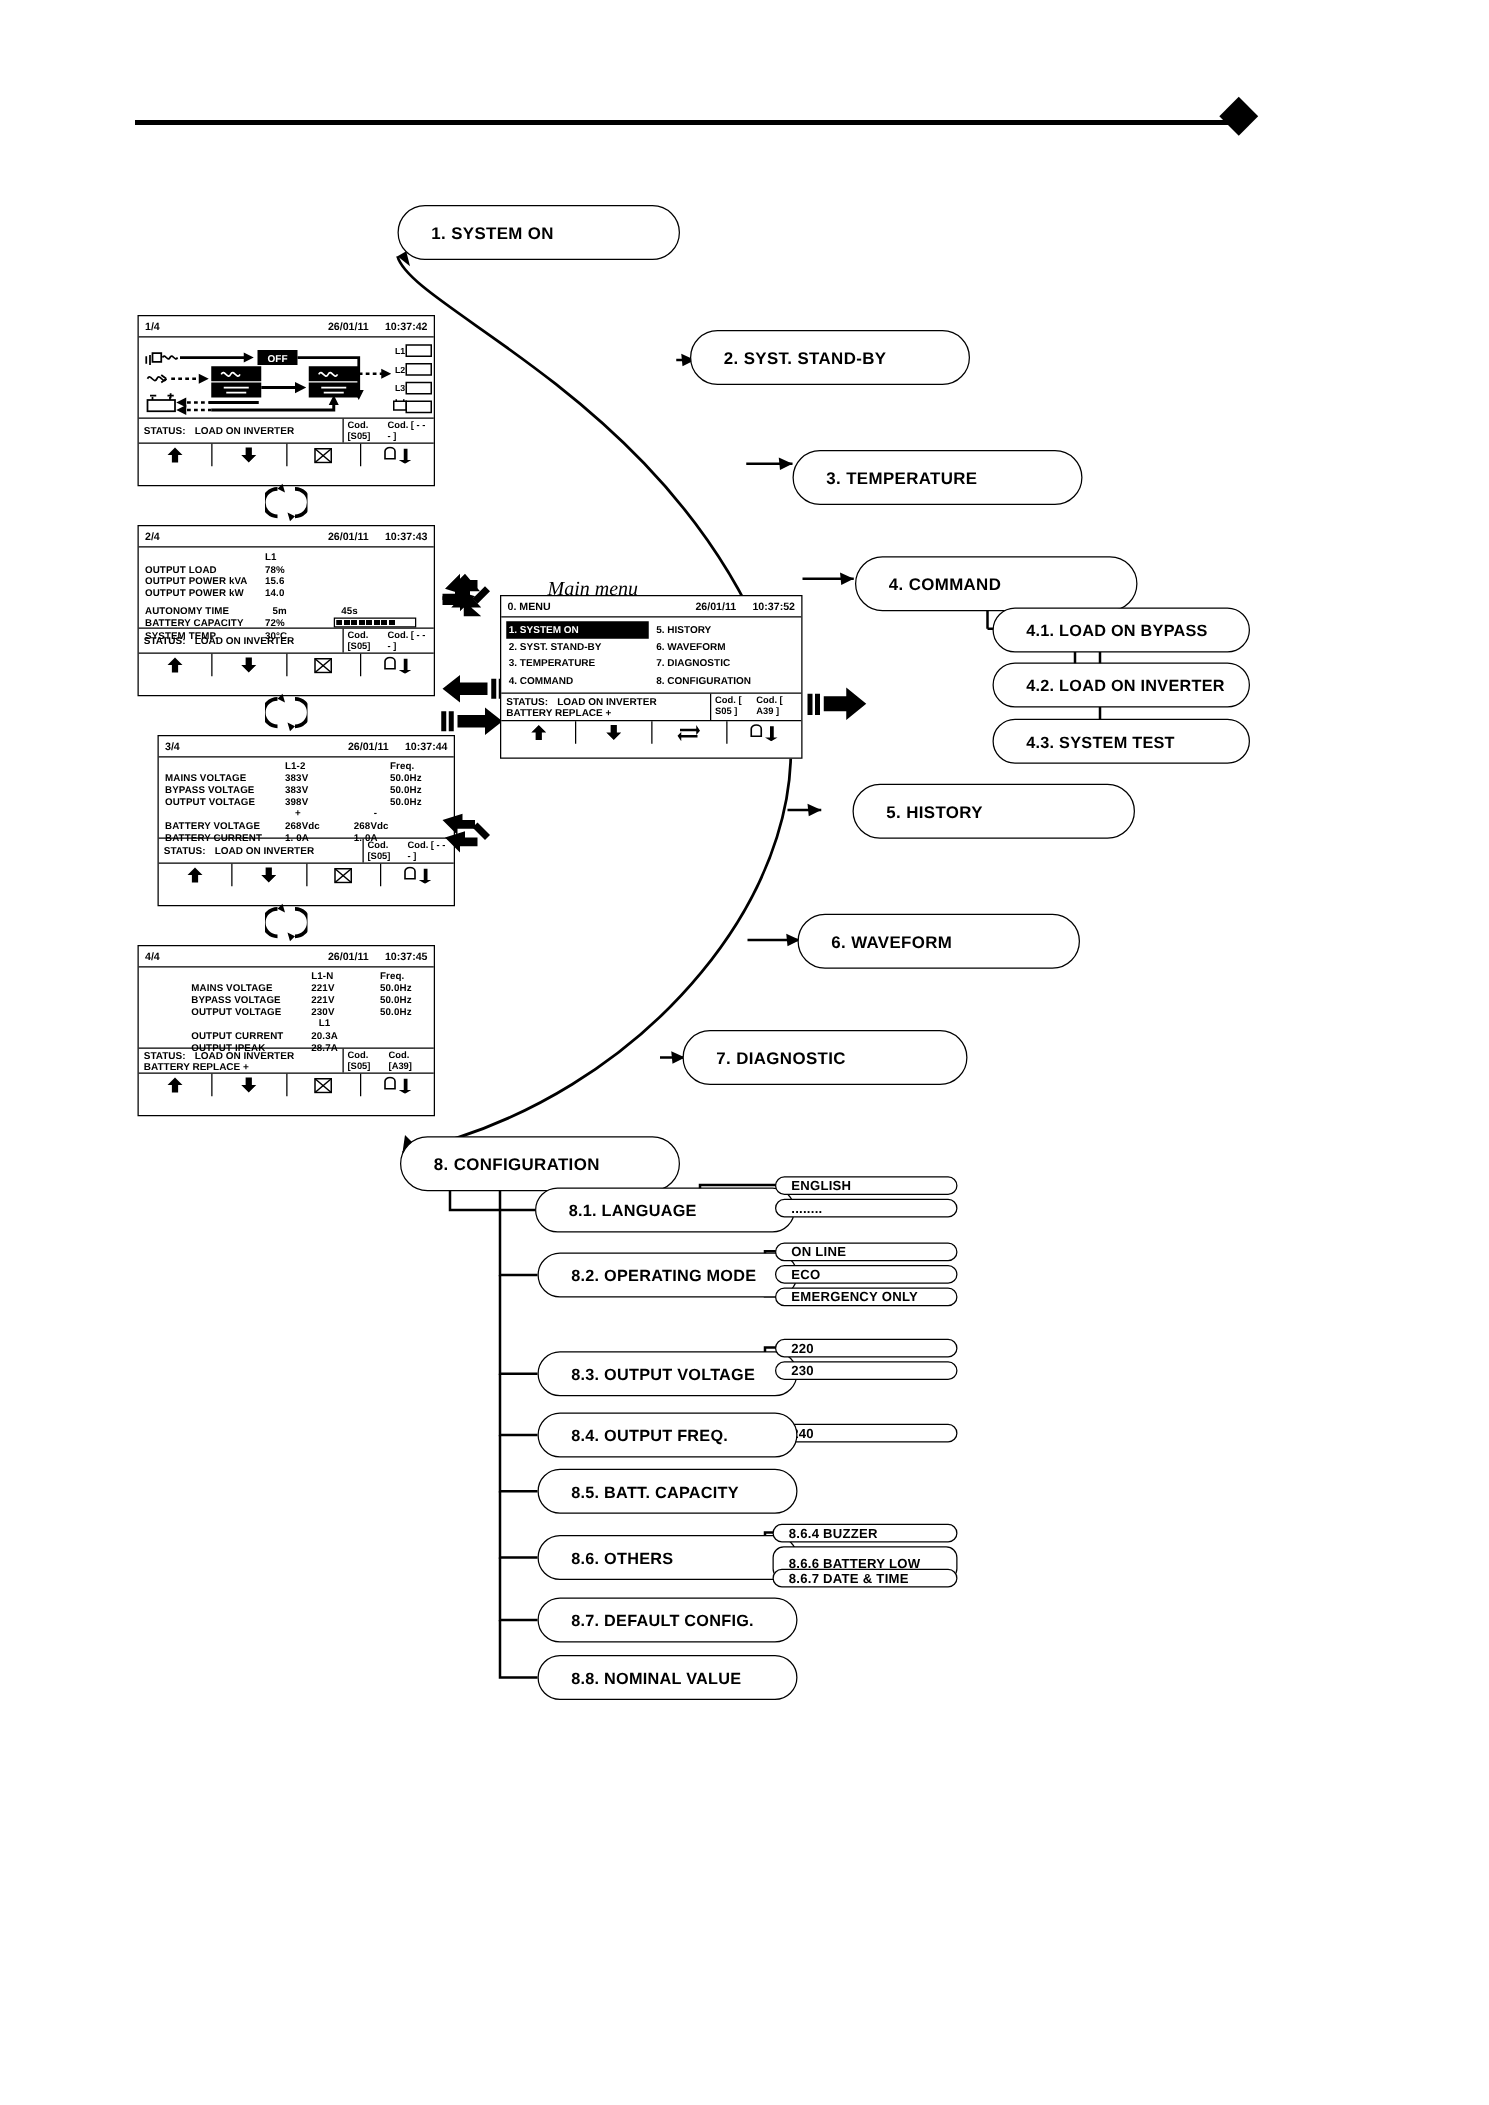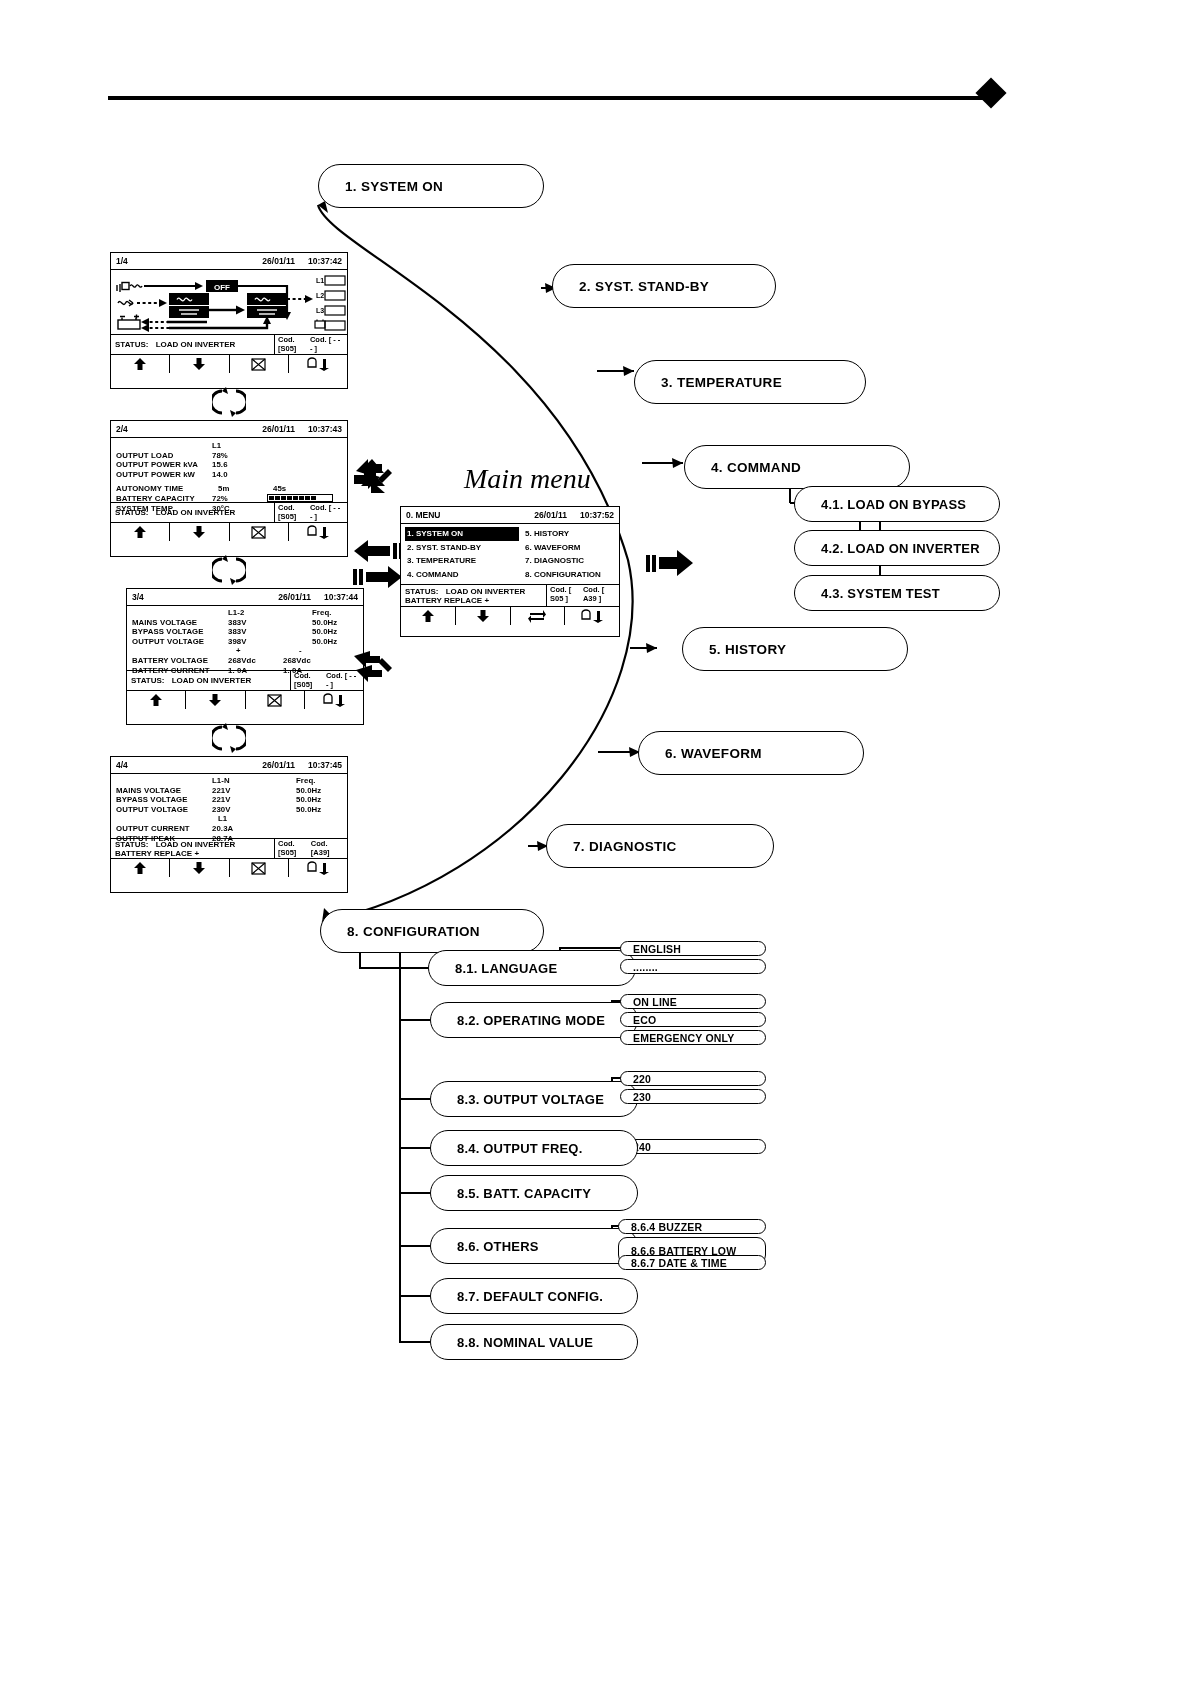--- a/index.html
+++ b/index.html
@@ -47,21 +47,21 @@
 
   
   .bub{position:absolute;box-sizing:border-box;border:1.6px solid #000;background:#fff;
        border-radius:28px;display:flex;align-items:center;font-weight:bold;color:#000;}
   .bub.lvl1{font-size:13.5px;padding-left:26px;letter-spacing:.3px;}
   .bub.lvl2{font-size:13px;padding-left:26px;letter-spacing:.2px;}
   .bub.opt{border-radius:9px;font-size:10.5px;padding-left:12px;font-weight:bold;
            letter-spacing:.2px;}
 
   
-  #main-menu-caption{position:absolute;left:464px;top:463px;font-size:28px;font-style:italic;
+  #main-menu-caption{position:absolute;left:438px;top:463px;font-size:16px;font-style:italic;
                      font-family:"Liberation Serif",serif;font-weight:normal;}
 
   
   #wires{position:absolute;left:0;top:0;width:1191px;height:1684px;pointer-events:none;}
 
   
   .bigarrow{position:absolute;}
 </style>
 </head>
 <body>
@@ -423,21 +423,21 @@
 </div>
 
 <div class="lcd" style="left:110px;top:756px;width:238px;height:137px;">
   <div class="lcd-head">
     <span class="pg">4/4</span>
     <span class="dt">
       <span>26/01/11</span>
       <span>10:37:45</span>
     </span>
   </div>
-  <div class="lcd-body rows" style="height:64px;padding:2px 5px 0 5px;">
+  <div class="lcd-body rows" style="height:64px;padding:2px 5px 0 5px;margin-left:37px;">
     <div class="r">
         <span class="lab"></span>
         <span class="c1">L1-N</span>
         <span class="c3">Freq.</span>
       </div>
     <div class="r">
         <span class="lab">MAINS   VOLTAGE</span>
         <span class="c1">221V</span>
         <span class="c3">50.0Hz</span>
       </div>
@@ -538,21 +538,21 @@
 <div class="bigarrow" style="left:645px;top:548px;">
   <svg width="50" height="30" viewBox="0 0 50 30">
     <rect x="1" y="7" width="4" height="17" fill="#000"></rect>
     <rect x="7" y="7" width="4" height="17" fill="#000"></rect>
     <path d="M14,9 L32,9 L32,2 L48,15 L32,28 L32,21 L14,21 z" fill="#000"></path>
   </svg>
 </div>
 
 <div id="main-menu-caption">Main menu</div>
 
-<div class="lcd" style="left:400px;top:506px;width:220px;height:131px;">
+<div class="lcd" style="left:400px;top:476px;width:242px;height:131px;">
   <div class="lcd-head">
     <span class="pg">0. MENU</span>
     <span class="dt">
       <span>26/01/11</span>
       <span>10:37:52</span>
     </span>
   </div>
   <div class="lcd-body" style="height:60px;padding:3px 4px 0 4px;font-size:8px;font-weight:bold;line-height:13.5px;">
     <div style="display:flex;">
       <div style="flex:0 0 120px;">

